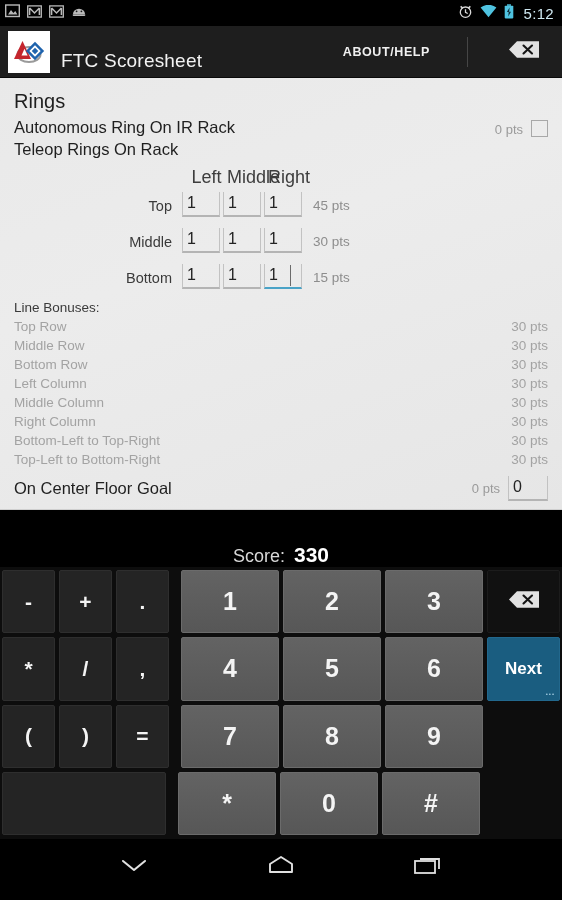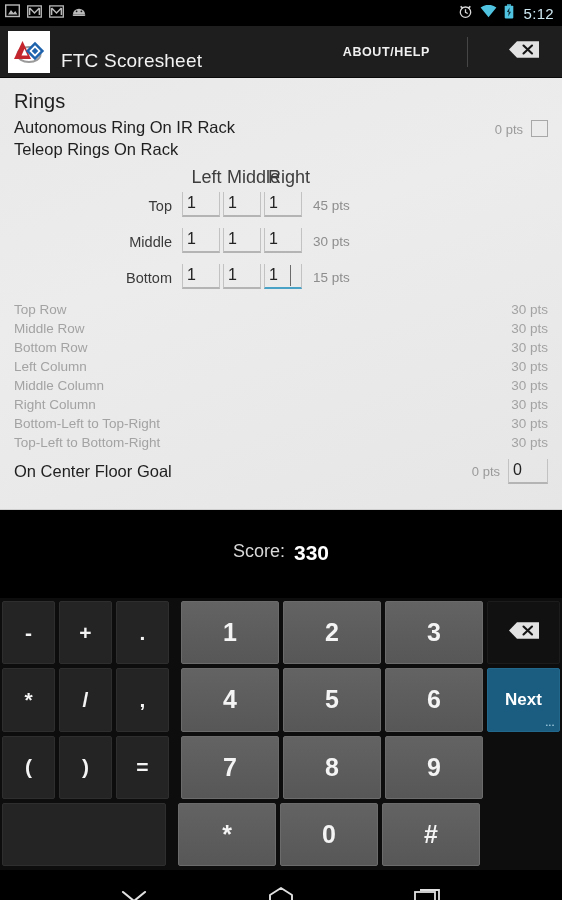--- a/index.html
+++ b/index.html
@@ -113,23 +113,22 @@
   .fg-input {
     width: 40px; height: 25px;
     border-bottom: 2px solid #b4b4b4;
     border-left: 1px solid #c2c2c2; border-right: 1px solid #c2c2c2;
     font-size: 16px; color: #232323; padding-left: 4px; line-height: 22px;
   }
 
   
   .scorebar {
     height: 57px; background: #000;
-    display: flex; align-items: flex-start; justify-content: center;
+    display: flex; align-items: flex-end; justify-content: center;
     gap: 9px;
-    margin-top: 31px;
   }
   .score-lbl { color: #d8d8d8; font-size: 18px; }
   .score-val { color: #ffffff; font-size: 21px; font-weight: bold; }
 
   
   .keyboard {
     height: 272px; background: #0d0d0d;
     padding: 3px 2px 4px 2px;
     display: flex; flex-direction: column; gap: 4px;
     position: relative;
@@ -302,20 +301,21 @@
 
       <div class="grid-row">
         <span class="grid-label">Bottom</span>
         <span class="cell"><span class="val">1</span></span>
         <span class="cell"><span class="val">1</span></span>
         <span class="cell focused"><span class="val">1</span><span class="caret"></span></span>
         <span class="row-pts">15 pts</span>
       </div>
     </div>
 
+    <div class="bonus-title">Line Bonuses:</div>
 
     <div>
       <div class="bonus-row">
         <span class="bname">Top Row</span>
         <span class="bpts">30 pts</span>
       </div>
       <div class="bonus-row">
         <span class="bname">Middle Row</span>
         <span class="bpts">30 pts</span>
       </div>

